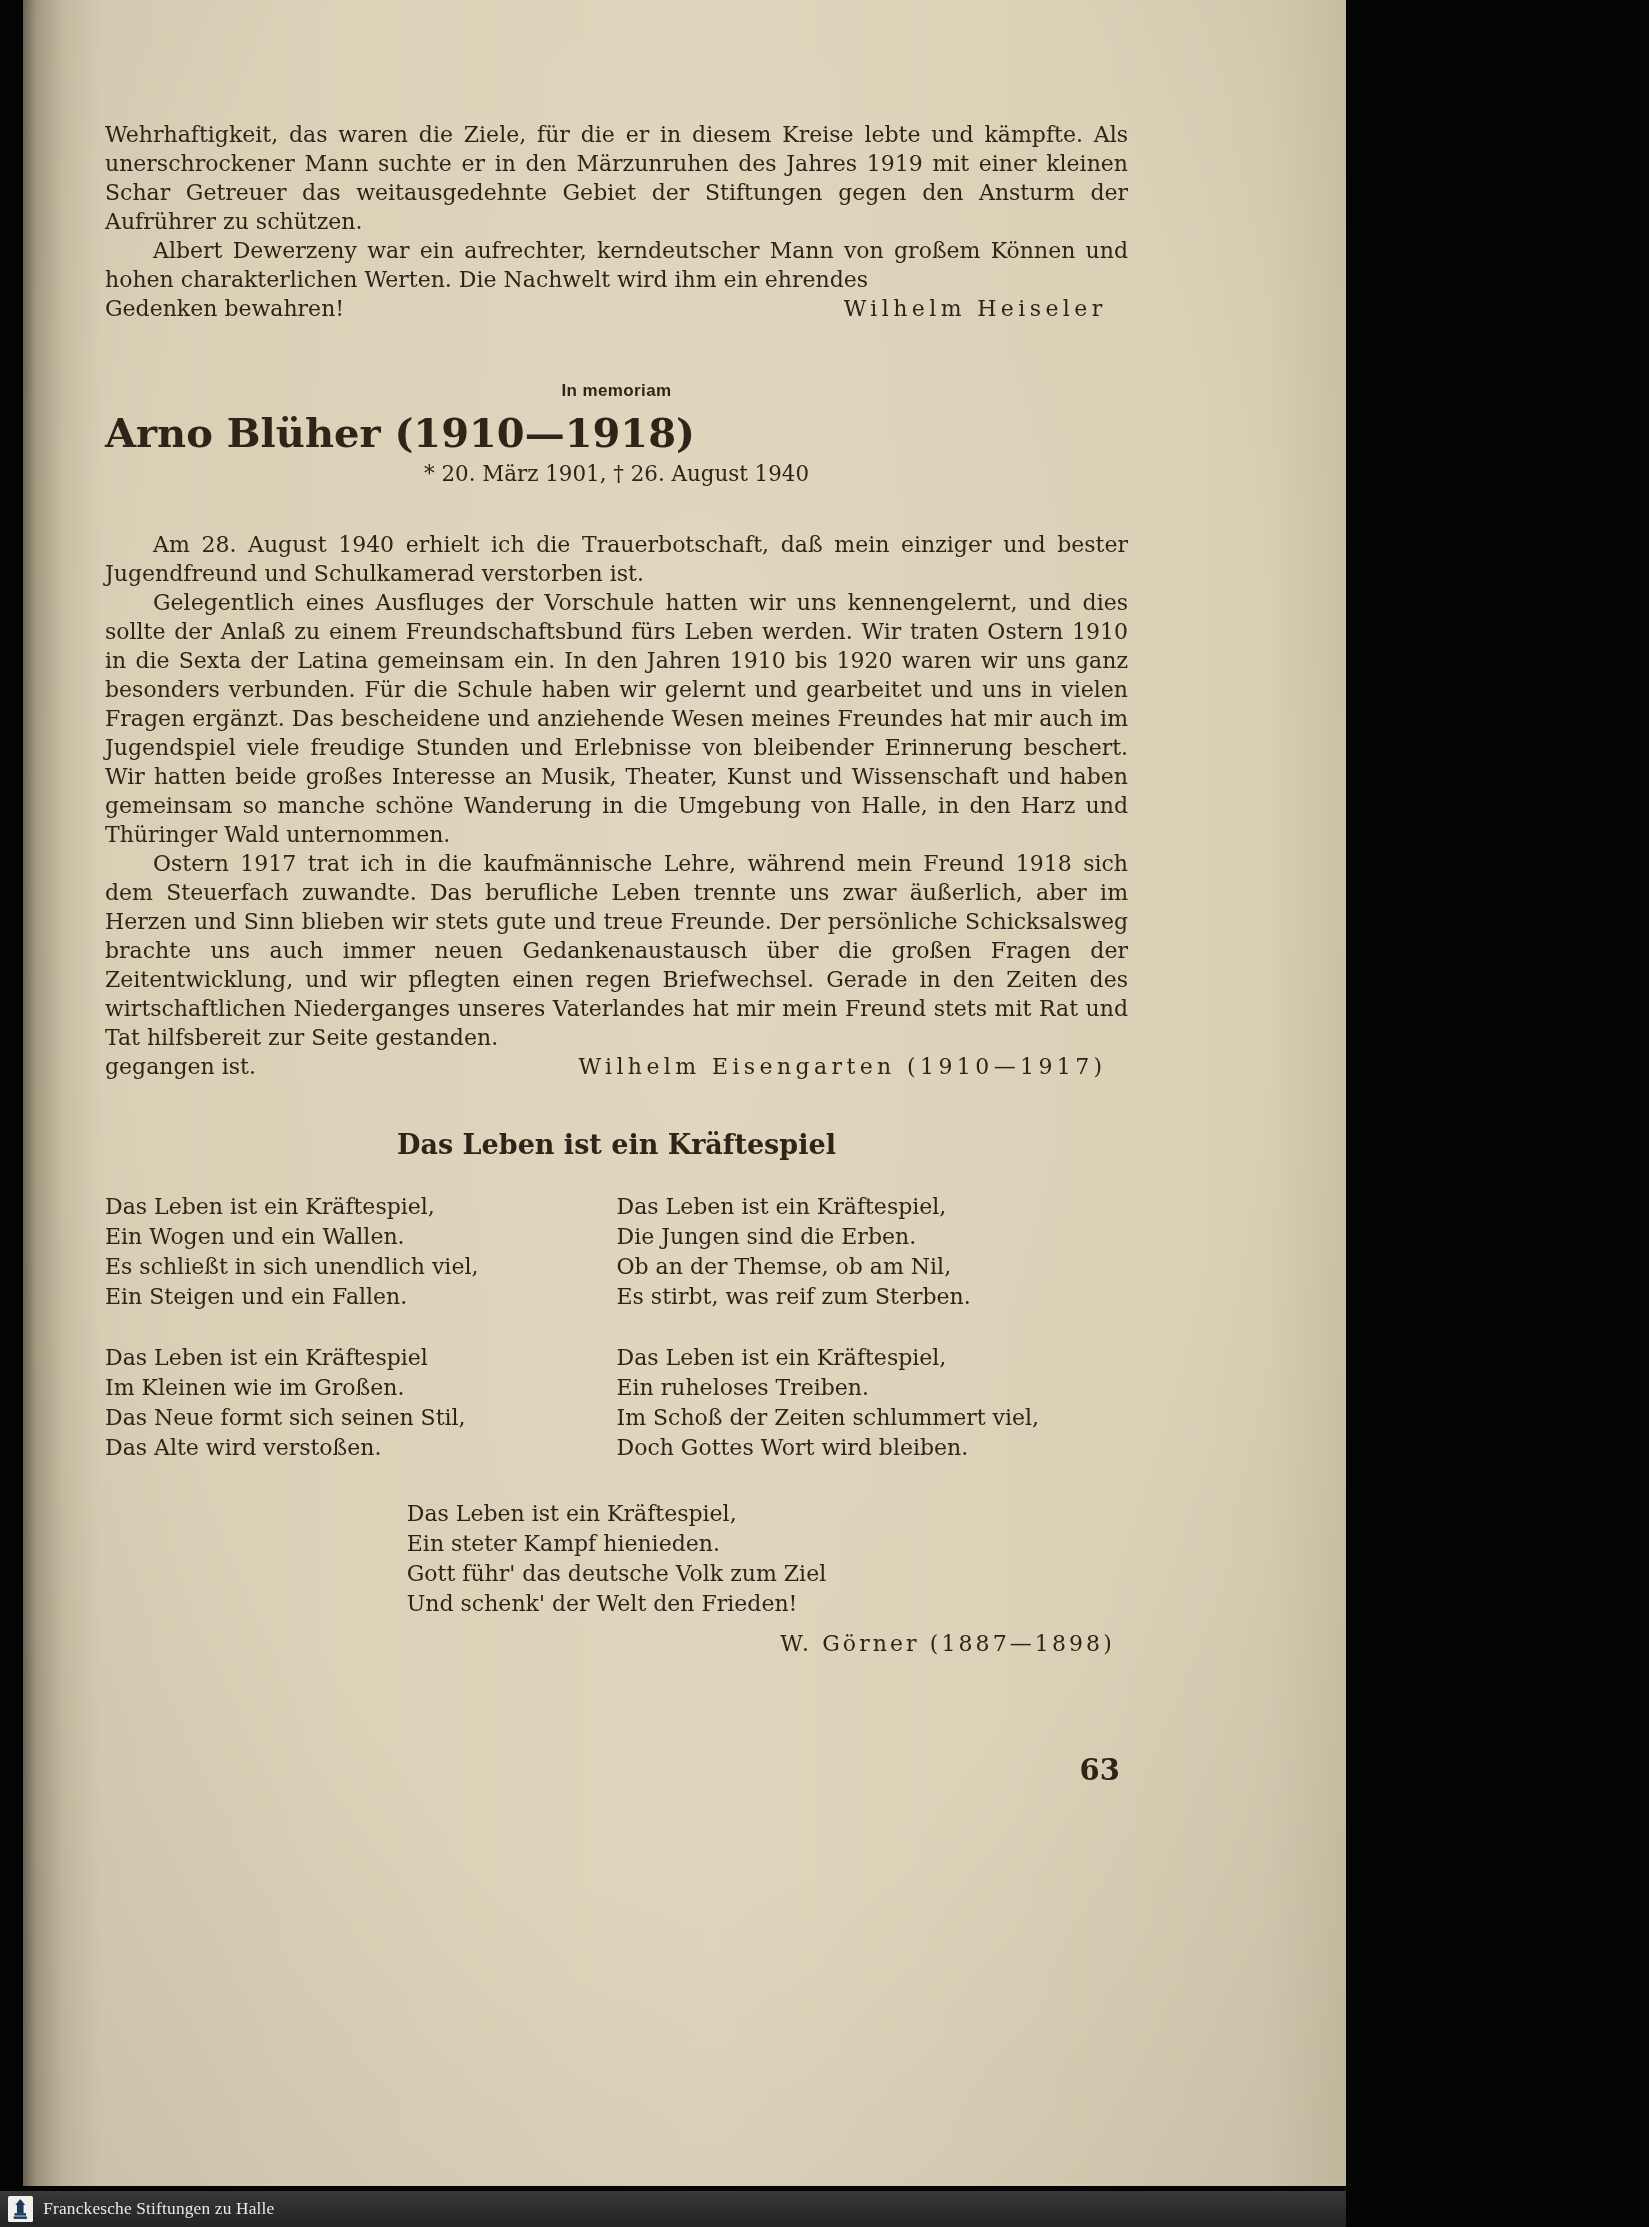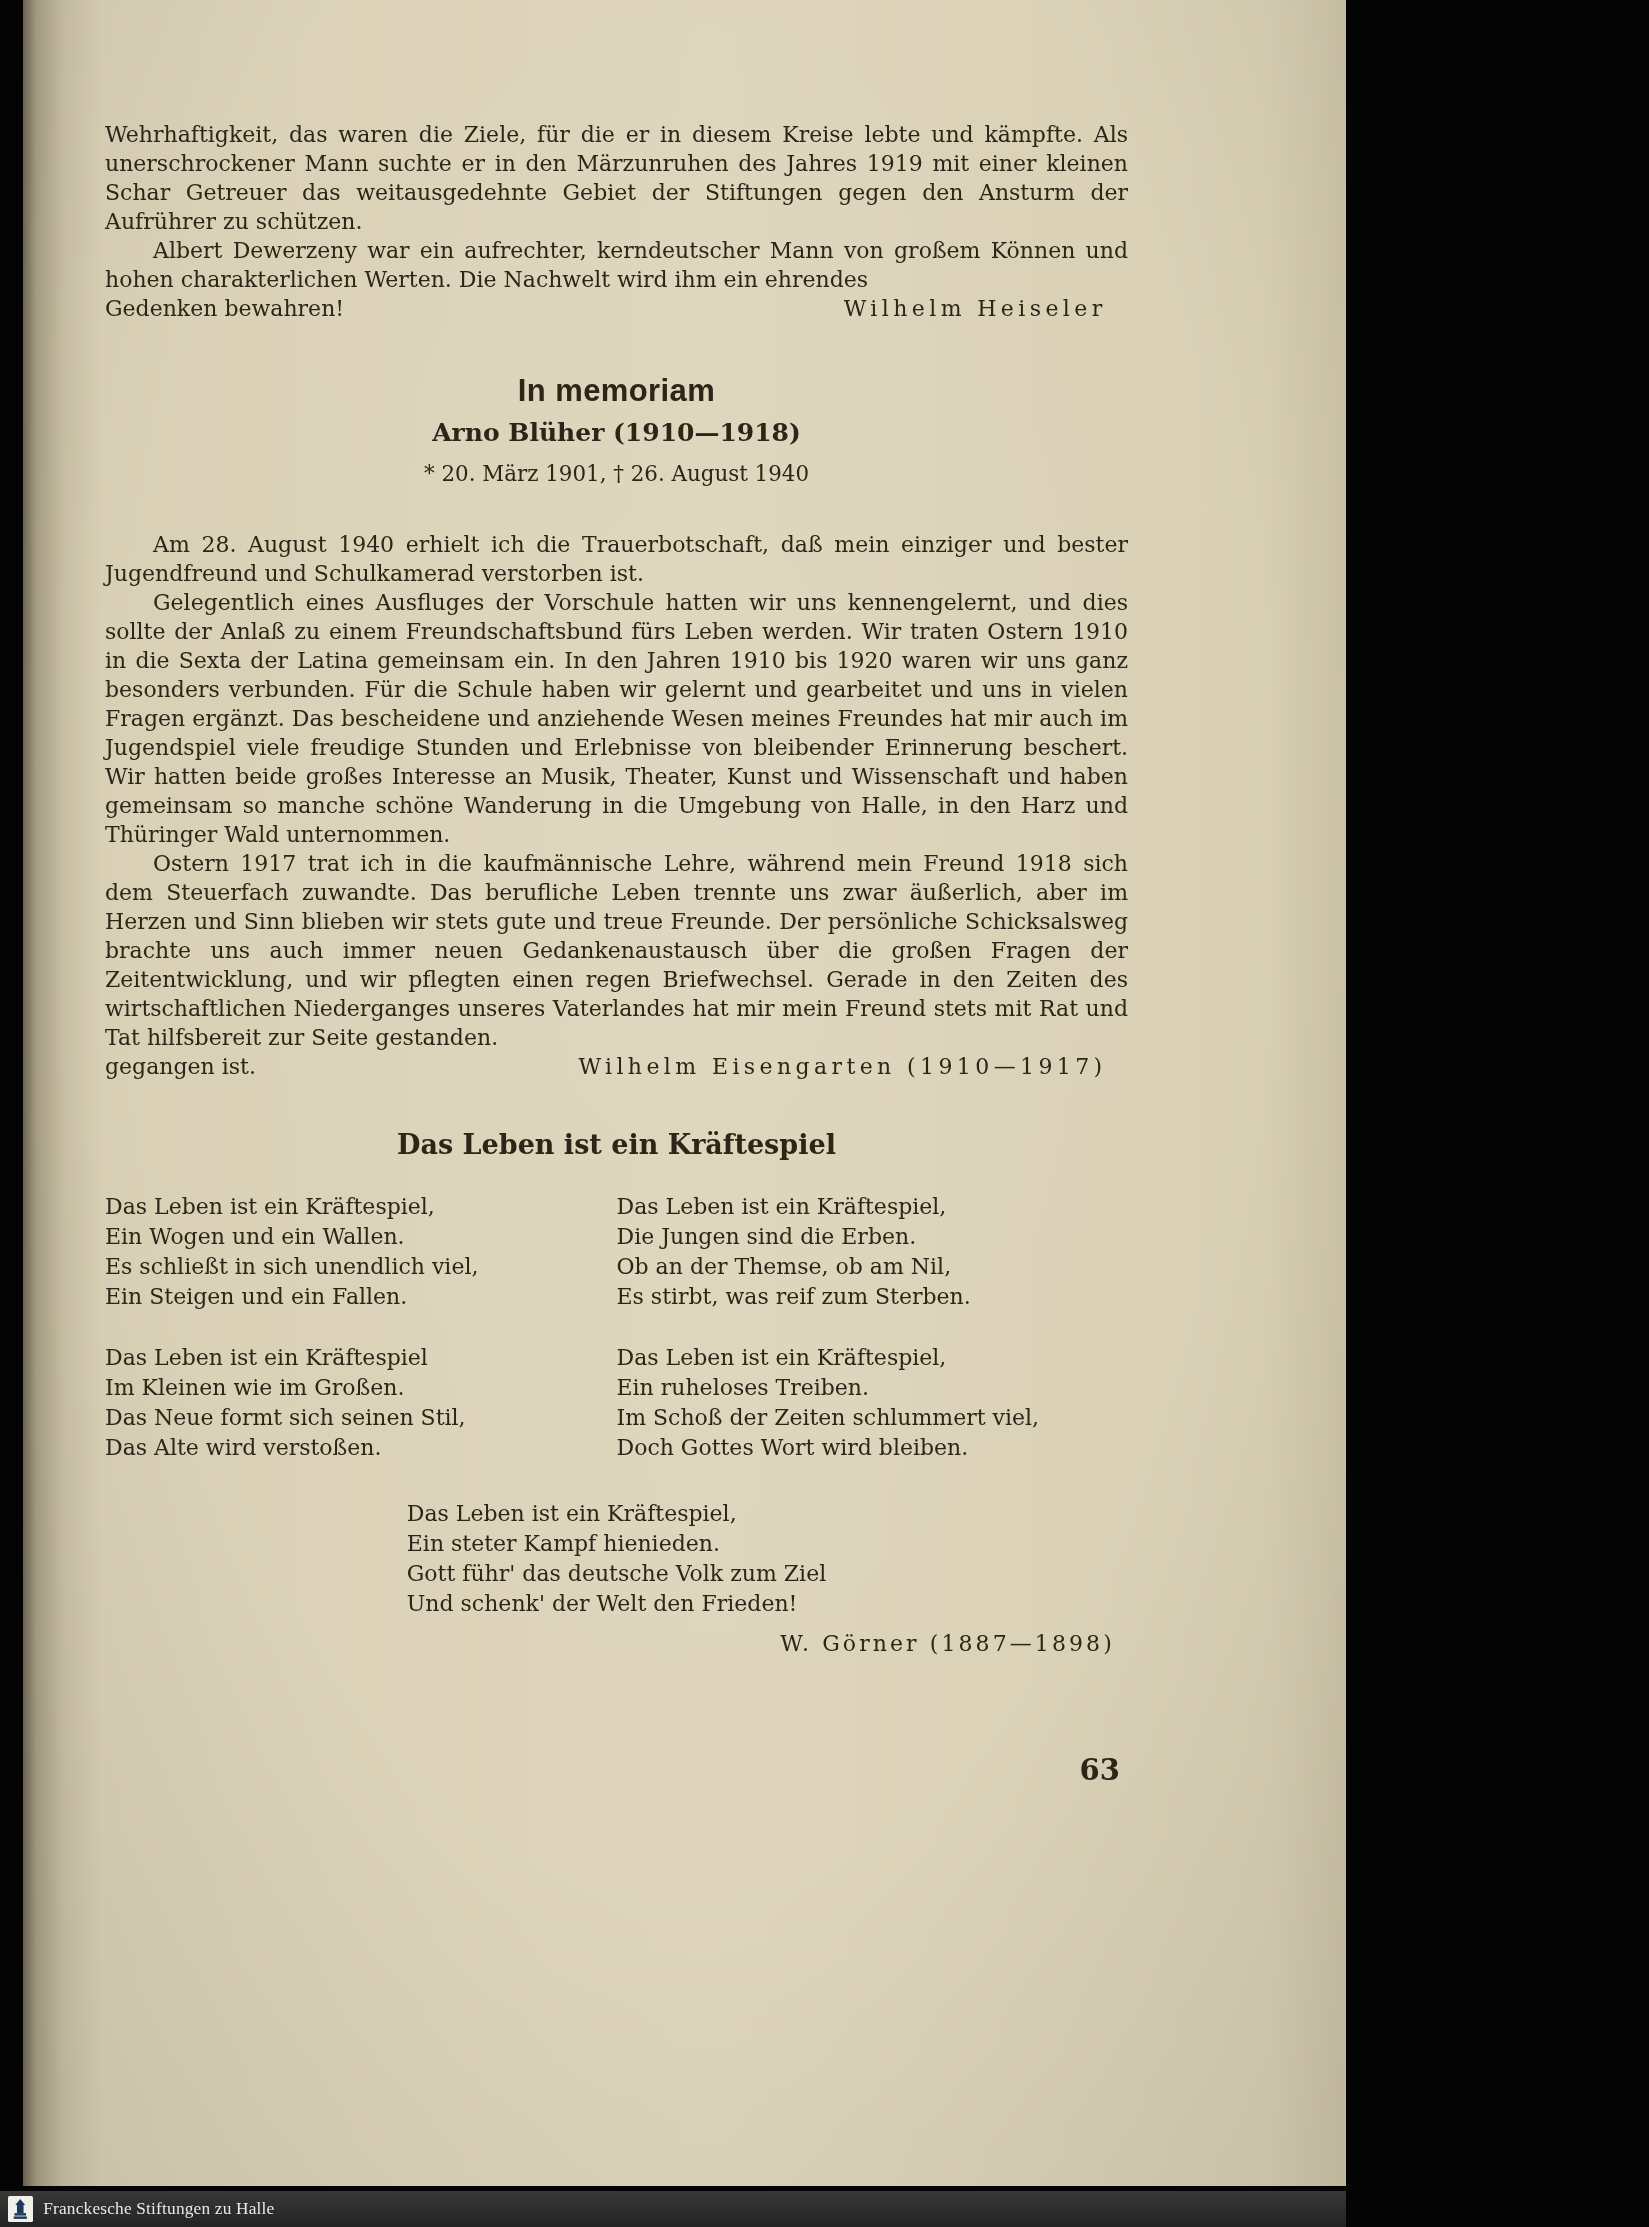--- a/index.html
+++ b/index.html
@@ -61,28 +61,27 @@
   .sig-row .spaced-sig {
     letter-spacing: 0.2em;
     white-space: nowrap;
     padding-right: 21.4px;
   }
   .memoriam-heading {
     margin-top: 53px;
     text-align: center;
     font-family: "Liberation Sans", sans-serif;
     font-weight: 600;
-    font-size: 31px;
+    font-size: 17px;
     letter-spacing: 0.4px;
     color: #2e2518;
   }
   .memoriam-name {
     margin-top: 13.2px;
-    text-align: center;
-    font-size: 25px;
+    font-size: 40px;
     font-weight: bold;
   }
   .memoriam-dates {
     margin-top: 11.5px;
     text-align: center;
     font-size: 21.4px;
     text-indent: 0;
   }
   .first-body-para { margin-top: 42px; }
   .poem-title {

